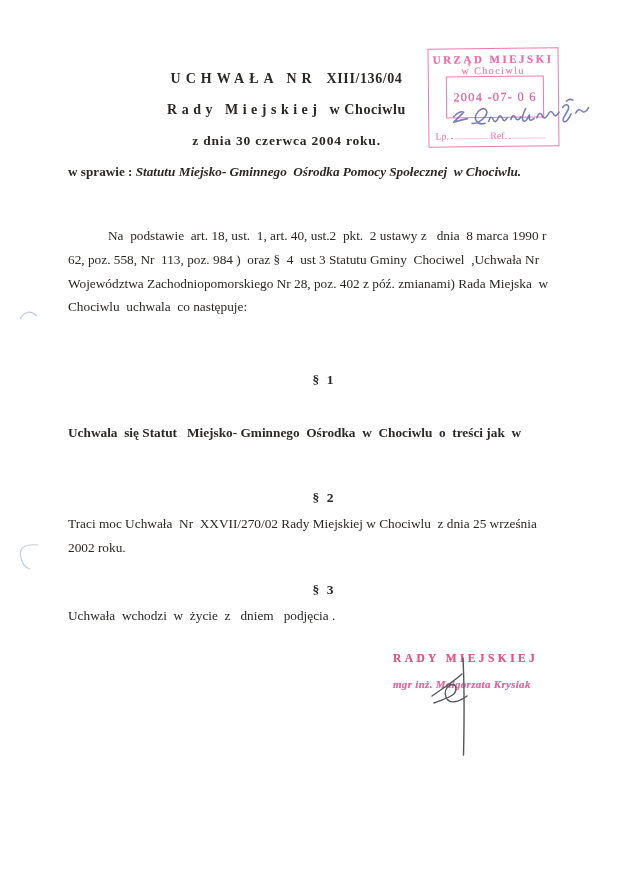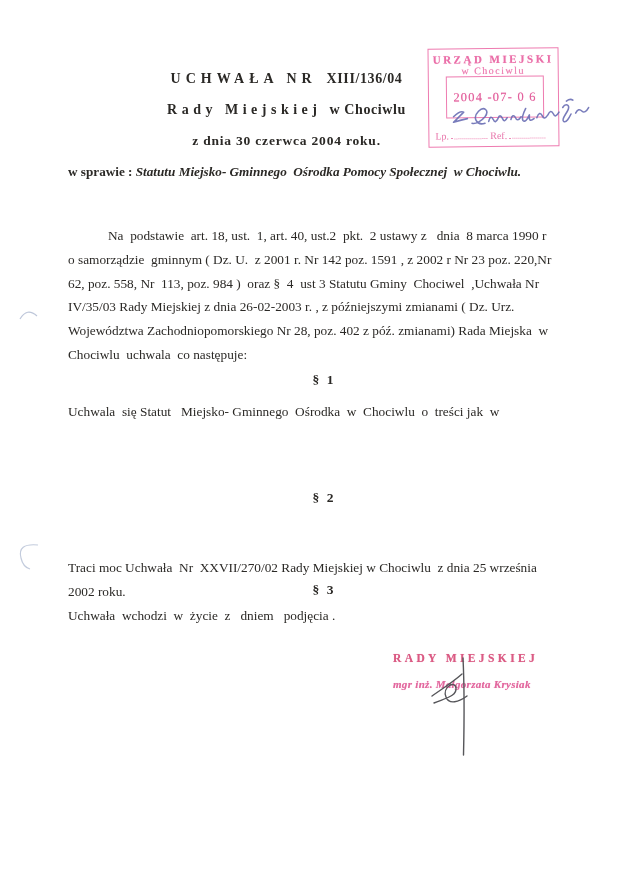--- a/index.html
+++ b/index.html
@@ -81,34 +81,32 @@
   <div class="abs header">
     <div class="h-line"><span class="spaced">UCHWAŁA NR</span><span class="plain">XIII/136/04</span></div>
     <div class="h-line"><span class="spaced2">Rady Miejskiej</span><span class="plain">w Chociwlu</span></div>
     <div class="h-line h-line3">z dnia 30 czerwca 2004 roku.</div>
   </div>
 
   <div class="abs subject"><span>w sprawie : </span><em>Statutu Miejsko- Gminnego  Ośrodka Pomocy Społecznej  w Chociwlu.</em></div>
 
   <div class="abs body-par">
     <div class="line indent">Na  podstawie  art. 18, ust.  1, art. 40, ust.2  pkt.  2 ustawy z   dnia  8 marca 1990 r</div>
-    <div class="line">o samorządzie  gminnym ( Dz. U.  z 2001 r. Nr 142 poz. 1591 , z 2002 r Nr 23 poz. 220,Nr</div>
     <div class="line">62, poz. 558, Nr  113, poz. 984 )  oraz §  4  ust 3 Statutu Gminy  Chociwel  ,Uchwała Nr</div>
-    <div class="line">IV/35/03 Rady Miejskiej z dnia 26-02-2003 r. , z późniejszymi zmianami ( Dz. Urz.</div>
     <div class="line">Województwa Zachodniopomorskiego Nr 28, poz. 402 z póź. zmianami) Rada Miejska  w</div>
     <div class="line">Chociwlu  uchwala  co następuje:</div>
   </div>
 
   <div class="abs section-mark" style="top:372px;">§ 1</div>
-  <div class="abs section-text" style="top:400px;">
+  <div class="abs section-text" style="top:421px;font-weight:bold;">
     <div class="line">Uchwala  się Statut   Miejsko- Gminnego  Ośrodka  w  Chociwlu  o  treści jak  w</div>
   </div>
 
   <div class="abs section-mark" style="top:490px;">§ 2</div>
-  <div class="abs section-text" style="top:512px;margin-top:44px;">
+  <div class="abs section-text" style="top:512px;">
     <div class="line">Traci moc Uchwała  Nr  XXVII/270/02 Rady Miejskiej w Chociwlu  z dnia 25 września</div>
     <div class="line">2002 roku.</div>
   </div>
 
   <div class="abs section-mark" style="top:582px;">§ 3</div>
   <div class="abs section-text" style="top:604px;">
     <div class="line">Uchwała  wchodzi  w  życie  z   dniem   podjęcia .</div>
   </div>
 
   <div class="abs top-stamp">

